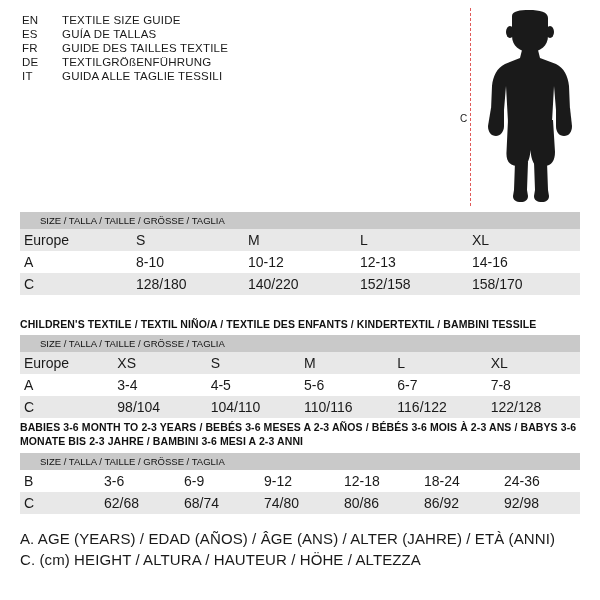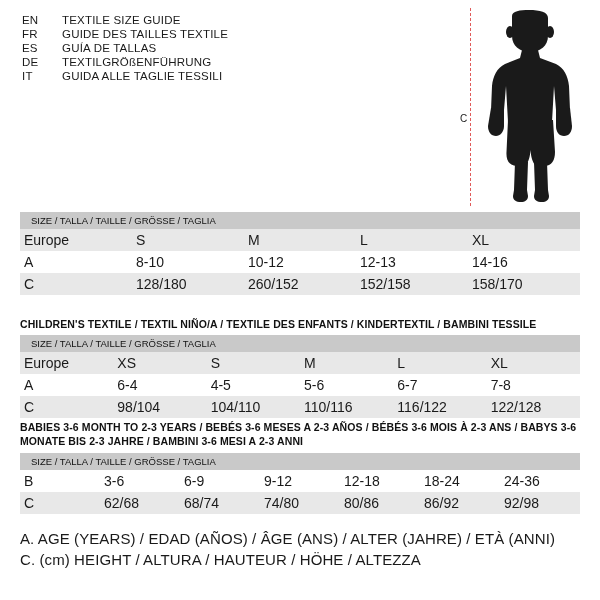--- a/index.html
+++ b/index.html
@@ -98,21 +98,21 @@
   table.size-table td {
     font-size: 14px;
     color: #1a1a1a;
     padding: 3px 0 3px 4px;
     vertical-align: middle;
   }
   tr.head-row td {
     background: #c9c9c9;
     font-size: 9.5px;
     color: #111111;
-    padding: 3px 0 3px 11px;
+    padding: 3px 0 3px 20px;
   }
   tr.shaded td {
     background: #e8e8e8;
   }
   tr.plain td {
     background: #ffffff;
   }
   .cell-label {
     width: 70px;
   }
@@ -135,26 +135,26 @@
 <body>
 
 <div class="page">
 
   <div class="header">
     <div class="header-row">
       <span class="lang-code">EN</span>
       <span class="lang-title">TEXTILE SIZE GUIDE</span>
     </div>
     <div class="header-row">
+      <span class="lang-code">ES</span>
+      <span class="lang-title">GUÍA DE TALLAS</span>
+    </div>
+    <div class="header-row">
       <span class="lang-code">FR</span>
       <span class="lang-title">GUIDE DES TAILLES TEXTILE</span>
-    </div>
-    <div class="header-row">
-      <span class="lang-code">ES</span>
-      <span class="lang-title">GUÍA DE TALLAS</span>
     </div>
     <div class="header-row">
       <span class="lang-code">DE</span>
       <span class="lang-title">TEXTILGRÖßENFÜHRUNG</span>
     </div>
     <div class="header-row">
       <span class="lang-code">IT</span>
       <span class="lang-title">GUIDA ALLE TAGLIE TESSILI</span>
     </div>
   </div>
@@ -201,21 +201,21 @@
       <tr class="plain">
         <td class="cell-label">A</td>
         <td>8-10</td>
         <td>10-12</td>
         <td>12-13</td>
         <td>14-16</td>
       </tr>
       <tr class="shaded">
         <td class="cell-label">C</td>
         <td>128/180</td>
-        <td>260/152</td>
+        <td>140/220</td>
         <td>152/158</td>
         <td>158/170</td>
       </tr>
     </tbody>
       </table>
   </div>
 
   <div class="section" style="top:318px;">
     <div class="section-title">CHILDREN'S TEXTILE / TEXTIL NIÑO/A / TEXTILE DES ENFANTS / KINDERTEXTIL / BAMBINI TESSILE</div>
     <table class="size-table">
@@ -226,21 +226,21 @@
       <tr class="shaded">
         <td class="cell-label">Europe</td>
         <td>XS</td>
         <td>S</td>
         <td>M</td>
         <td>L</td>
         <td>XL</td>
       </tr>
       <tr class="plain">
         <td class="cell-label">A</td>
-        <td>6-4</td>
+        <td>3-4</td>
         <td>4-5</td>
         <td>5-6</td>
         <td>6-7</td>
         <td>7-8</td>
       </tr>
       <tr class="shaded">
         <td class="cell-label">C</td>
         <td>98/104</td>
         <td>104/110</td>
         <td>110/116</td>

